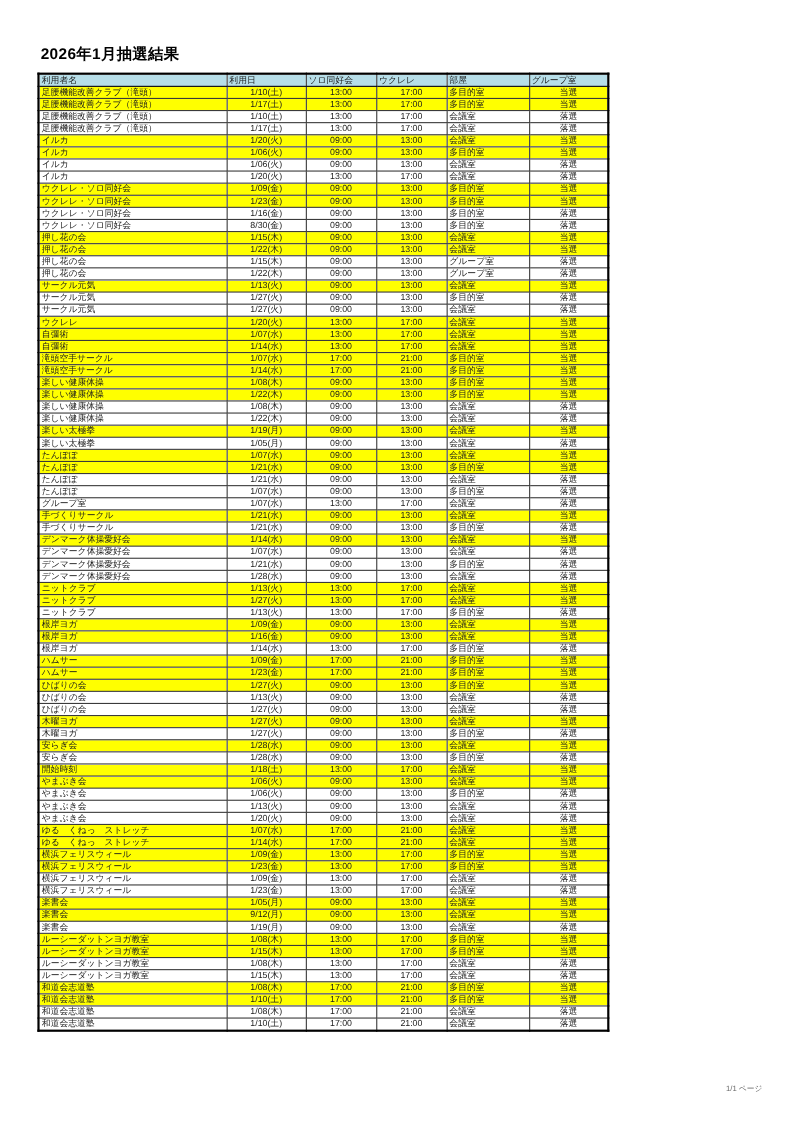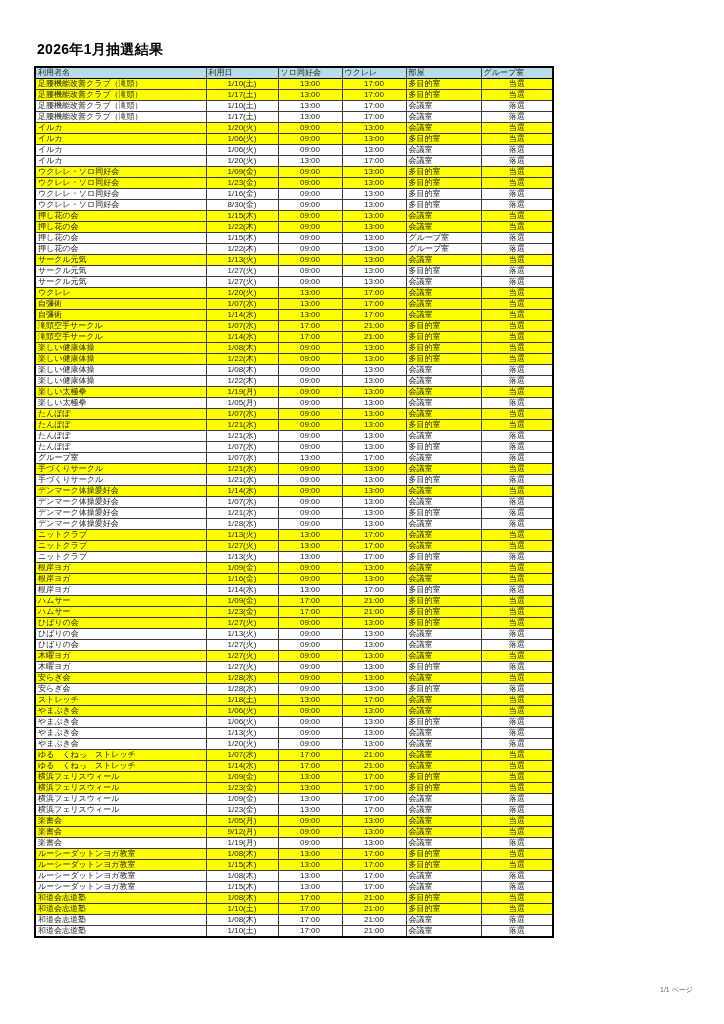--- a/index.html
+++ b/index.html
@@ -514,21 +514,21 @@
       </tr>
       <tr>
         <td class="col0">安らぎ会</td>
         <td class="col1">1/28(水)</td>
         <td class="col2">09:00</td>
         <td class="col3">13:00</td>
         <td class="col4">多目的室</td>
         <td class="col5">落選</td>
       </tr>
       <tr class="won">
-        <td class="col0">ストレッチ</td>
+        <td class="col0">開始時刻</td>
         <td class="col1">1/18(土)</td>
         <td class="col2">13:00</td>
         <td class="col3">17:00</td>
         <td class="col4">会議室</td>
         <td class="col5">当選</td>
       </tr>
       <tr class="won">
         <td class="col0">やまぶき会</td>
         <td class="col1">1/06(火)</td>
         <td class="col2">09:00</td>

